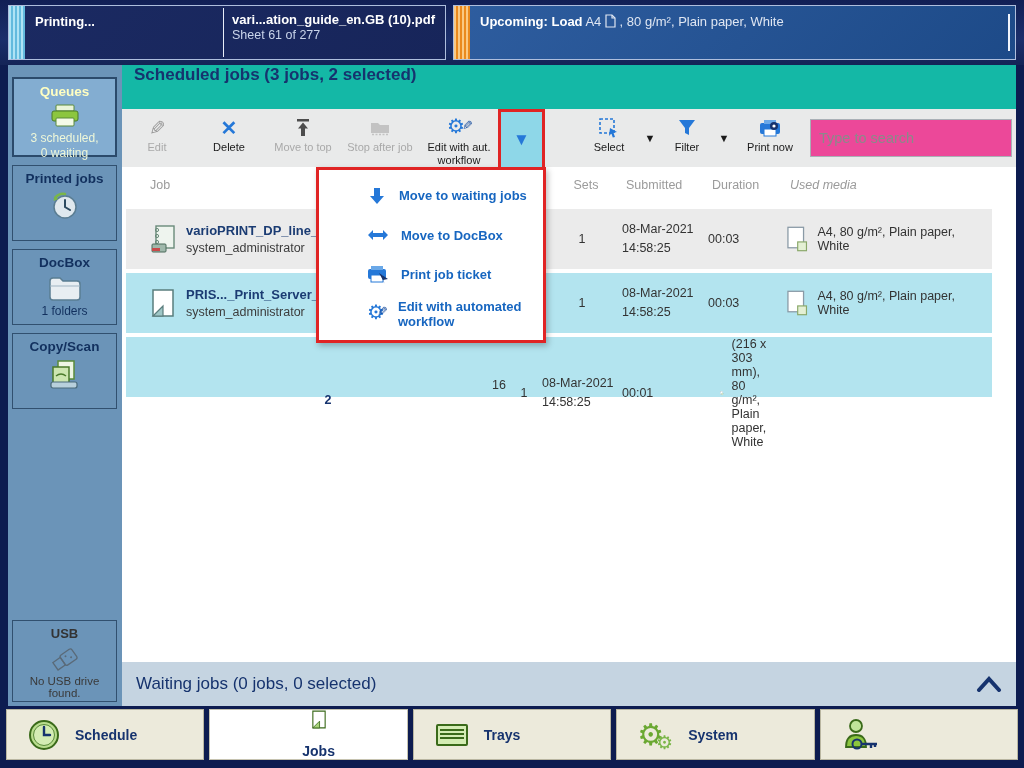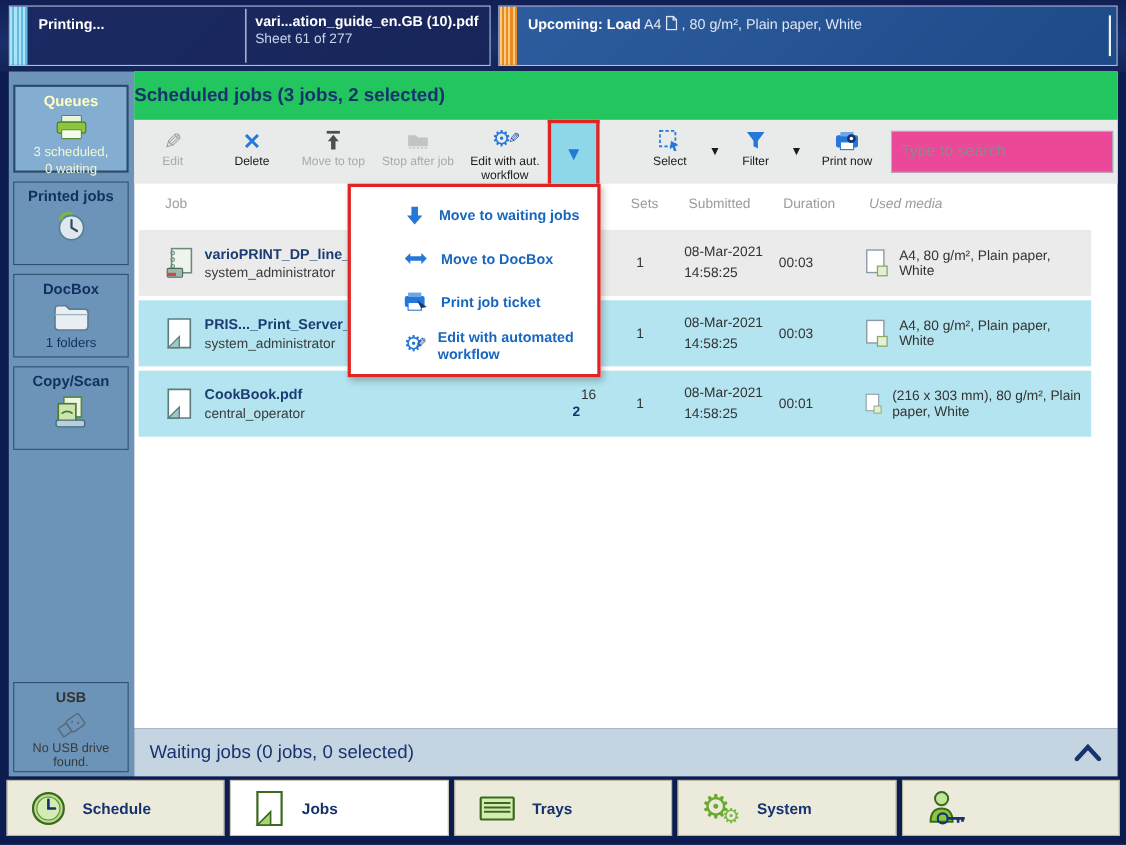--- a/index.html
+++ b/index.html
@@ -34,22 +34,22 @@
   .side-btn.active .lbl { color:#ffffc2; }
   .side-sub { font-size:12px; color:#12305e; line-height:1.25; }
   .side-btn.active .side-sub { color:#eef7d9; }
   .side-ic { margin:4px auto 2px; display:block; }
   .usb-btn { color:#2c3e50; }
   .usb-btn .lbl { font-size:13px; color:#333; }
   .usb-status { font-size:11.5px; color:#3a3a3a; margin-top:2px; }
 
   
   .main { position:absolute; left:122px; top:65px; width:894px; height:597px; background:#fff; }
-  .section-header { height:44px; background:#22c55e; display:flex; align-items:center;
-                    font-size:17px; font-weight:bold; color:#16336e; }
+  .section-header { height:44px; background:#14b8a6; display:flex; 
+                    padding-left:12px; font-size:17px; font-weight:bold; color:#16336e; }
 
   
   .toolbar { height:58px; background:#e9eaea; position:relative; }
   .tb-btn { position:absolute; top:0; height:58px; display:flex; flex-direction:column;
             align-items:center; justify-content:flex-start; padding-top:6px; cursor:pointer; }
   .tb-btn .ticon { height:26px; display:flex; align-items:center; justify-content:center; }
   .tb-btn .tlbl { font-size:11px; color:#1a1a1a; line-height:1.15; text-align:center; }
   .tb-btn.disabled .tlbl { color:#a9a9a9; }
   .glyph-x { font-size:20px; font-weight:bold; color:#2578d8; }
   .glyph-pencil { font-size:20px; color:#9a9a9a; transform:scaleX(-1); }
@@ -101,21 +101,21 @@
   .waitingbar { position:absolute; left:122px; top:662px; width:894px; height:44px; background:#c5d4e1;
                 display:flex; align-items:center; padding:0 14px; }
   .waitingbar .wt { font-size:17px; color:#16336e; }
   .waitingbar .chev { margin-left:auto; cursor:pointer; display:flex; align-items:center; }
 
   
   .bottombar { position:absolute; left:0; top:706px; width:1024px; height:62px; background:#0d1c50;
                padding:3px 6px 8px 6px; display:flex; gap:5px; }
   .tabbtn { flex:1; background:#eceadb; border:1px solid #b9b6a1; display:flex; align-items:center;
             gap:14px; padding-left:20px; cursor:pointer; }
-  .tabbtn.active { background:#fff; border-color:#c6c3b0; }
+  .tabbtn.active { background:#fff; border-color:#c6c3b0;flex-direction:column; }
   .tabbtn .tabl { font-size:14px; font-weight:bold; color:#16336e; }
 
   svg { display:block; }
 </style>
 </head>
 <body>
 
 <div class="topbar">
   <div class="tb-box tb-box1">
     <div class="stripe stripe-cyan"></div>
@@ -366,30 +366,20 @@
     <div class="c-media2">
       <svg width="24" height="28" viewBox="0 0 24 28">
         <rect x="2" y="2" width="16" height="21" fill="#fff" stroke="#8a9aa6" stroke-width="1.3"></rect>
         <rect x="12" y="17" width="9" height="9" fill="#e4f0d4" stroke="#8aa86a" stroke-width="1.2"></rect>
       </svg>
       <span>A4, 80 g/m², Plain paper, White</span>
     </div>
   </div>
 
   <div class="trow sel">
-    <div class="jobcell">
-      <svg width="26" height="30" viewBox="0 0 26 30">
-        <path d="M3 2 H23 V28 H3 Z" fill="#fff" stroke="#5a7d7d" stroke-width="1.5"></path>
-        <path d="M3 28 L13 18 V28 Z" fill="#9fc7c7" stroke="#5a7d7d" stroke-width="1.2"></path>
-      </svg>
-      <div>
-        <div class="jobname">CookBook.pdf</div>
-        <div class="jobowner">central_operator</div>
-      </div>
-    </div>
     <div class="c-pages2">
       <span>16</span>
       <span class="px">2</span>
     </div>
     <div class="c-sets2">1</div>
     <div class="c-sub2">
       <div>08-Mar-2021</div>
       <div>14:58:25</div>
     </div>
     <div>00:01</div>

